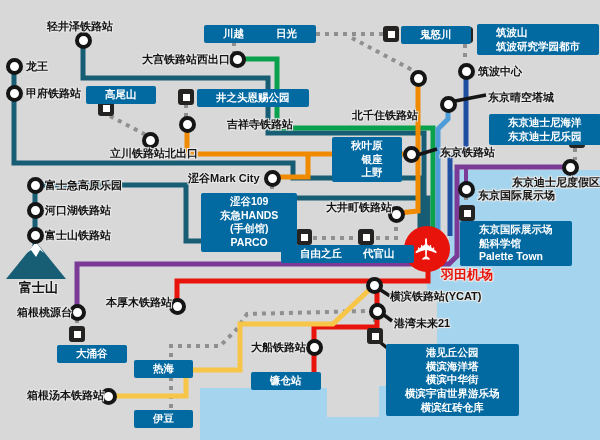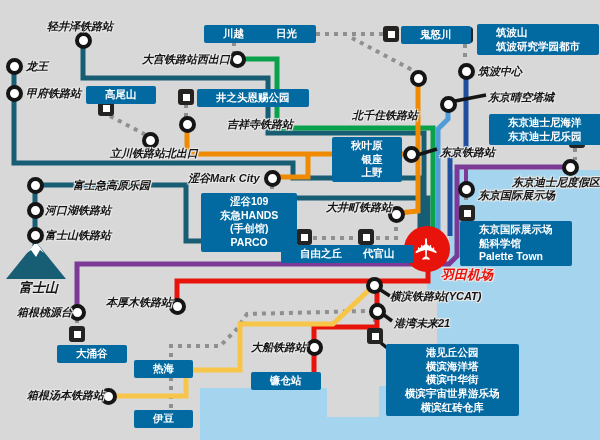--- a/index.html
+++ b/index.html
@@ -5,21 +5,21 @@
   html,body{margin:0;padding:0;}
   #stage{position:relative;width:600px;height:440px;overflow:hidden;background:#d8d8d8;
          font-family:"Liberation Sans","DejaVu Sans",sans-serif;}
   #map-svg{position:absolute;left:0;top:0;z-index:10;}
   .haneda{position:absolute;z-index:20;border-radius:50%;display:flex;align-items:center;justify-content:center;}
   .haneda span{color:#fff;font-size:30px;line-height:1;transform:rotate(-90deg);}
   .station{position:absolute;z-index:25;width:9px;height:9px;background:#fff;border:4px solid #151515;border-radius:50%;box-sizing:content-box;}
   .sq-icon{position:absolute;z-index:25;width:16px;height:16px;background:#252222;border-radius:3px;display:flex;align-items:center;justify-content:center;}
   .sq-icon::after{content:"";display:block;width:7px;height:7px;background:#fff;}
   .lbl{position:absolute;z-index:30;font-weight:bold;font-size:11px;color:#141414;white-space:nowrap;
-       text-shadow:-1px -1px 0 #e8e8e8,1px -1px 0 #e8e8e8,-1px 1px 0 #e8e8e8,1px 1px 0 #e8e8e8,0 0 3px #e8e8e8;font-style:italic;}
+       text-shadow:-1px -1px 0 #e8e8e8,1px -1px 0 #e8e8e8,-1px 1px 0 #e8e8e8,1px 1px 0 #e8e8e8,0 0 3px #e8e8e8;}
   .box{position:absolute;z-index:30;background:#0369a1;color:#fff;font-weight:bold;font-size:10.5px;
        line-height:1.3;padding:2px 19px;border-radius:2px;white-space:nowrap;}
 </style>
 </head>
 <body>
 
 <div id="stage" style="background: rgb(216, 216, 216);">
   <svg id="map-svg" width="600" height="440" viewBox="0 0 600 440">
       <polygon points="449,170 600,170 600,440 200,440 200,388 327,388 327,417 379,417 379,386 437,386 437,296 427,296 427,242 449,242" fill="#a5d5ee"></polygon>
       <polyline points="298,34 383,34" fill="none" stroke="#8f8f8f" stroke-width="4" stroke-dasharray="4 5"></polyline>
@@ -102,21 +102,21 @@
       <div class="sq-icon" style="left: 163px; top: 360px;"></div>
       <div class="sq-icon" style="left: 163px; top: 410px;"></div>
       <div class="sq-icon" style="left: 290px; top: 372px;"></div>
       <div class="sq-icon" style="left: 367px; top: 328px;"></div>
       <div class="lbl" style="left: 47px; top: 19px;">轻井泽铁路站</div>
       <div class="lbl" style="left: 26px; top: 59px;">龙王</div>
       <div class="lbl" style="left: 26px; top: 86px;">甲府铁路站</div>
       <div class="lbl" style="left: 142px; top: 52px;">大宫铁路站西出口</div>
       <div class="lbl" style="left: 196px; top: 117px; padding-left: 31px;">吉祥寺铁路站</div>
       <div class="lbl" style="left: 110px; top: 146px;">立川铁路站北出口</div>
-      <div class="lbl" style="left: 45px; top: 178px; padding-left: 28px;">富士急高原乐园</div>
+      <div class="lbl" style="left: 45px; top: 178px;">富士急高原乐园</div>
       <div class="lbl" style="left: 45px; top: 203px;">河口湖铁路站</div>
       <div class="lbl" style="left: 45px; top: 228px;">富士山铁路站</div>
       <div class="lbl" style="left: 188px; top: 171px;">涩谷Mark City</div>
       <div class="lbl" style="left: 352px; top: 108px;">北千住铁路站</div>
       <div class="lbl" style="left: 478px; top: 64px;">筑波中心</div>
       <div class="lbl" style="left: 488px; top: 90px;">东京晴空塔城</div>
       <div class="lbl" style="left: 440px; top: 145px;">东京铁路站</div>
       <div class="lbl" style="left: 326px; top: 200px;">大井町铁路站</div>
       <div class="lbl" style="left: 512px; top: 175px;">东京迪士尼度假区</div>
       <div class="lbl" style="left: 478px; top: 188px;">东京国际展示场</div>

